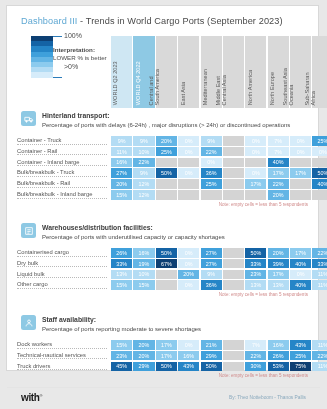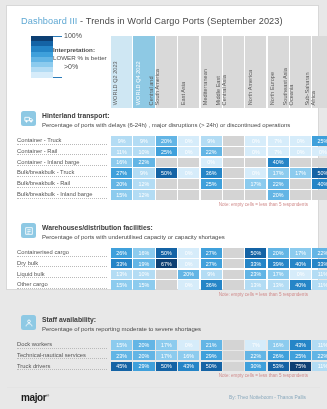--- a/index.html
+++ b/index.html
@@ -3,21 +3,21 @@
 <meta charset="utf-8">
 <style>
   html,body{margin:0;padding:0;}
   body{
     width:327px;height:409px;overflow:hidden;
     background:#e8e8e8;
     font-family:"Liberation Sans","DejaVu Sans",sans-serif;
     -webkit-font-smoothing:antialiased;
   }
   .page{
-    position:absolute;left:6px;top:5px;width:313px;height:285px;
+    position:absolute;left:6px;top:5px;width:313px;height:366px;
     background:#ffffff;border:1px solid #d8d8d8;box-sizing:border-box;
   }
   .title{
     position:absolute;left:14px;top:10px;font-size:9.2px;color:#4a4a4a;
     letter-spacing:.1px;white-space:nowrap;
   }
   .title .accent{color:#5fa8d3;}
 
   
   .legend{position:absolute;left:24px;top:30px;width:72px;}
@@ -399,15 +399,15 @@
               <div class="cell" style="background: rgb(13, 63, 115); color: rgb(255, 255, 255);">75%</div>
               <div class="cell" style="background: rgb(179, 220, 244); color: rgb(255, 255, 255);">11%</div>
             </div>
           </div>
         </div>
         <div class="note" style="top: 58.4px;">Note: empty cells = less than 5 respondents</div>
       </div>
     </div>
 
   <div class="footline"></div>
-  <div class="logo"><span>major</span><sup>®</sup></div>
+  <div class="logo"><span>with</span><sup>®</sup></div>
   <div class="byline">By: Theo Notteboom - Thanos Pallis</div>
 </div>
 
 </body></html>

